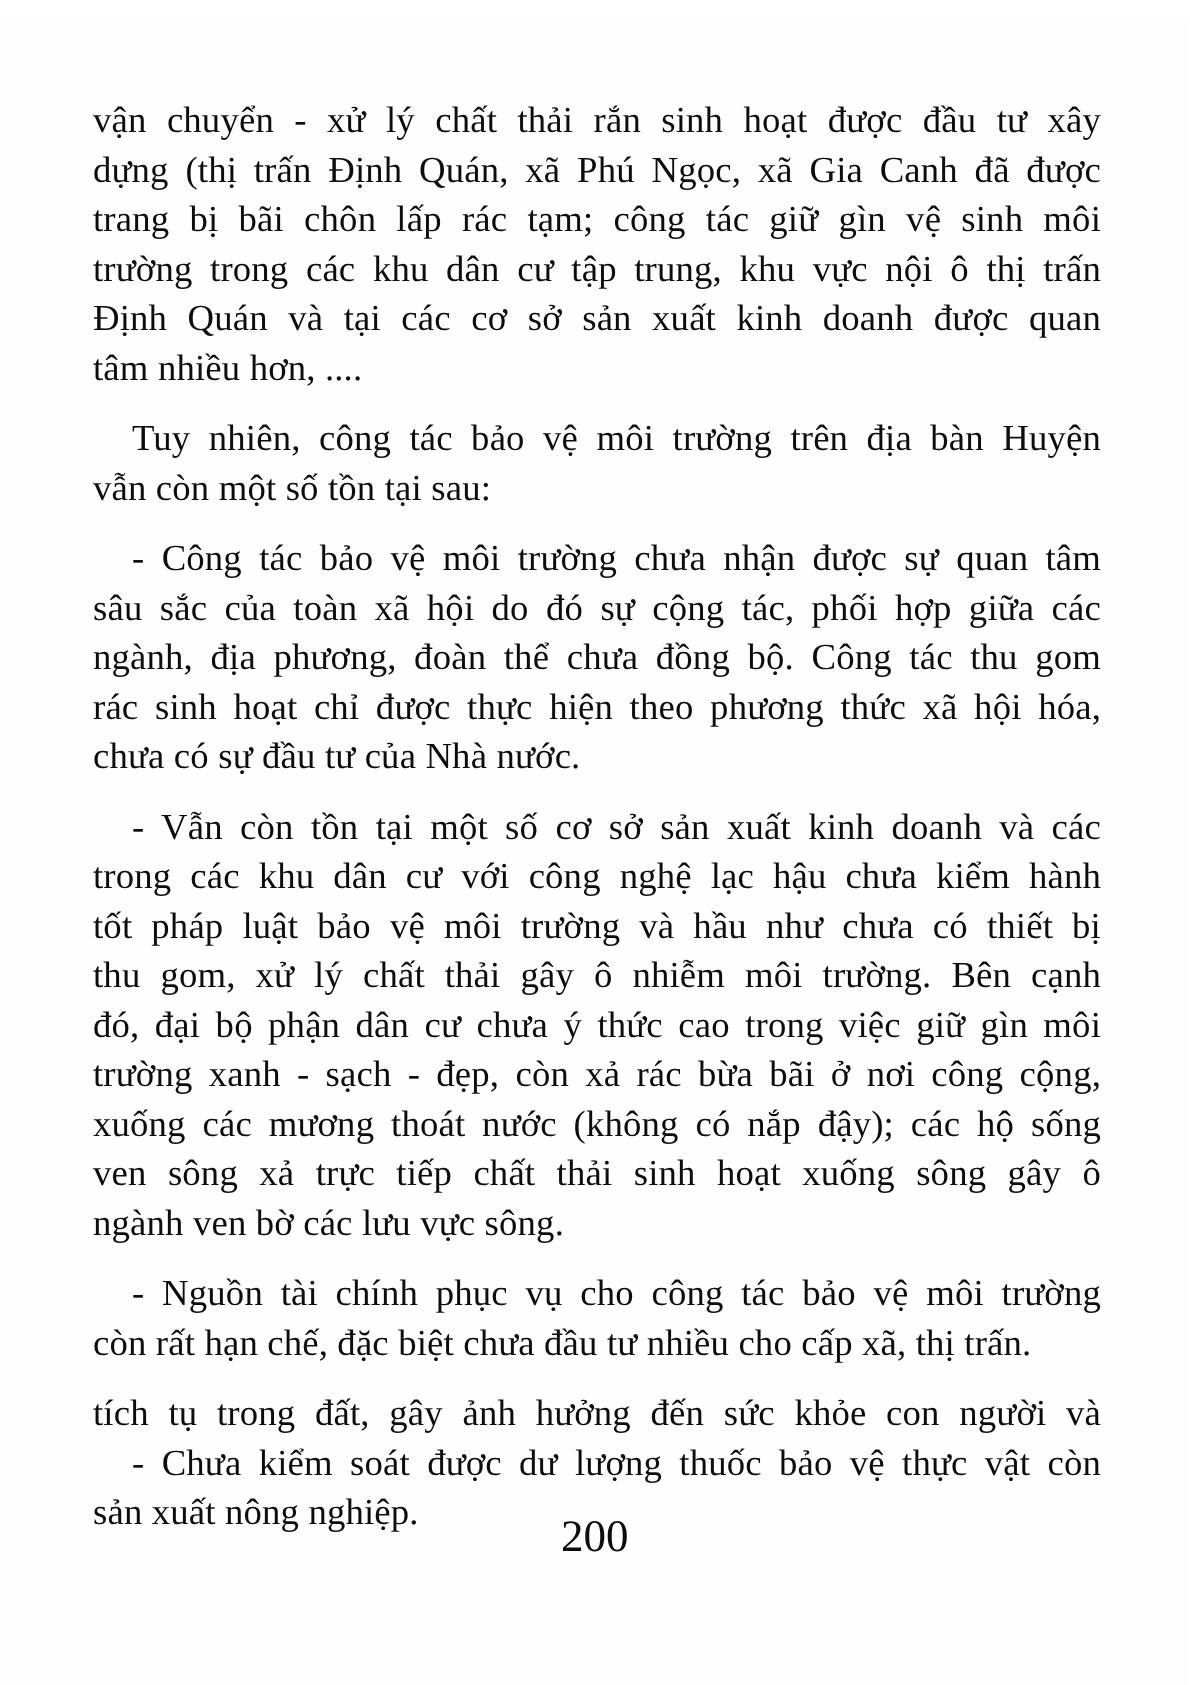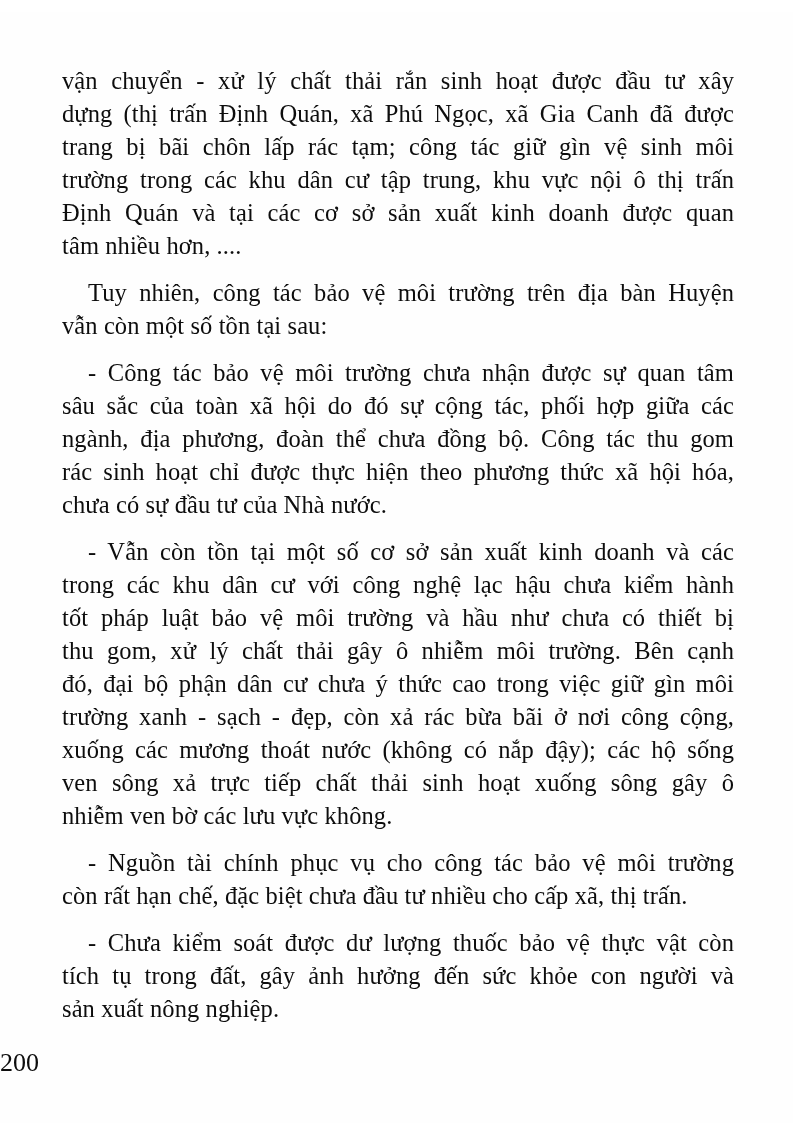--- a/index.html
+++ b/index.html
@@ -40,22 +40,23 @@
     text-align: center;
     text-align-last: left;
   }
   .para.indented .line.first {
     text-indent: 26px;
   }
   .page-number {
     position: absolute;
     left: 0;
     width: 100%;
-    top: 1036px;
-    font-size: 26px;
+    top: 996px;
+    text-align: center;
+    font-size: 30px;
     color: #0d0d0d;
   }
 </style>
 </head>
 <body>
 
 <div class="page">
   <div class="content" id="content">
       <div class="para">
         <div class="line first">vận chuyển - xử lý chất thải rắn sinh hoạt được đầu tư xây</div>
@@ -78,26 +79,26 @@
       </div>
       <div class="para indented">
         <div class="line first">- Vẫn còn tồn tại một số cơ sở sản xuất kinh doanh và các</div>
         <div class="line">trong các khu dân cư với công nghệ lạc hậu chưa kiểm hành</div>
         <div class="line">tốt pháp luật bảo vệ môi trường và hầu như chưa có thiết bị</div>
         <div class="line">thu gom, xử lý chất thải gây ô nhiễm môi trường. Bên cạnh</div>
         <div class="line">đó, đại bộ phận dân cư chưa ý thức cao trong việc giữ gìn môi</div>
         <div class="line">trường xanh - sạch - đẹp, còn xả rác bừa bãi ở nơi công cộng,</div>
         <div class="line">xuống các mương thoát nước (không có nắp đậy); các hộ sống</div>
         <div class="line">ven sông xả trực tiếp chất thải sinh hoạt xuống sông gây ô</div>
-        <div class="line last">nhiễm ven bờ các lưu vực không.</div>
+        <div class="line last">ngành ven bờ các lưu vực sông.</div>
       </div>
       <div class="para indented">
         <div class="line first">- Nguồn tài chính phục vụ cho công tác bảo vệ môi trường</div>
         <div class="line last">còn rất hạn chế, đặc biệt chưa đầu tư nhiều cho cấp xã, thị trấn.</div>
       </div>
       <div class="para indented">
+        <div class="line">tích tụ trong đất, gây ảnh hưởng đến sức khỏe con người và</div>
         <div class="line first">- Chưa kiểm soát được dư lượng thuốc bảo vệ thực vật còn</div>
-        <div class="line">tích tụ trong đất, gây ảnh hưởng đến sức khỏe con người và</div>
         <div class="line last">sản xuất nông nghiệp.</div>
       </div>
     </div>
   <div class="page-number">200</div>
 </div>
 
 </body></html>

